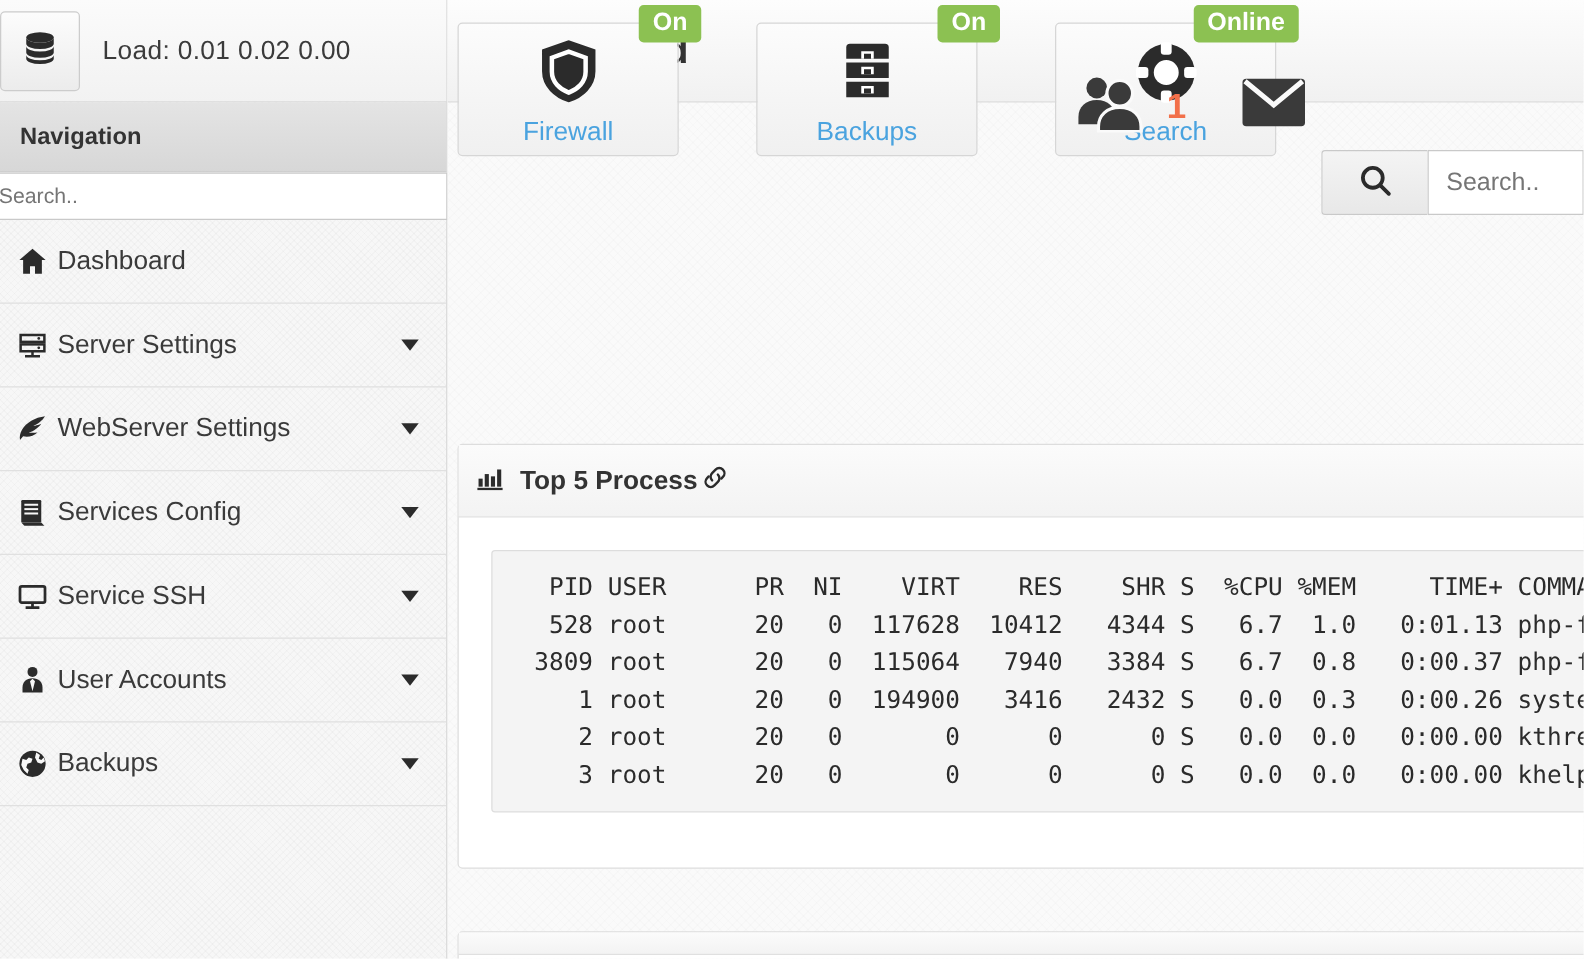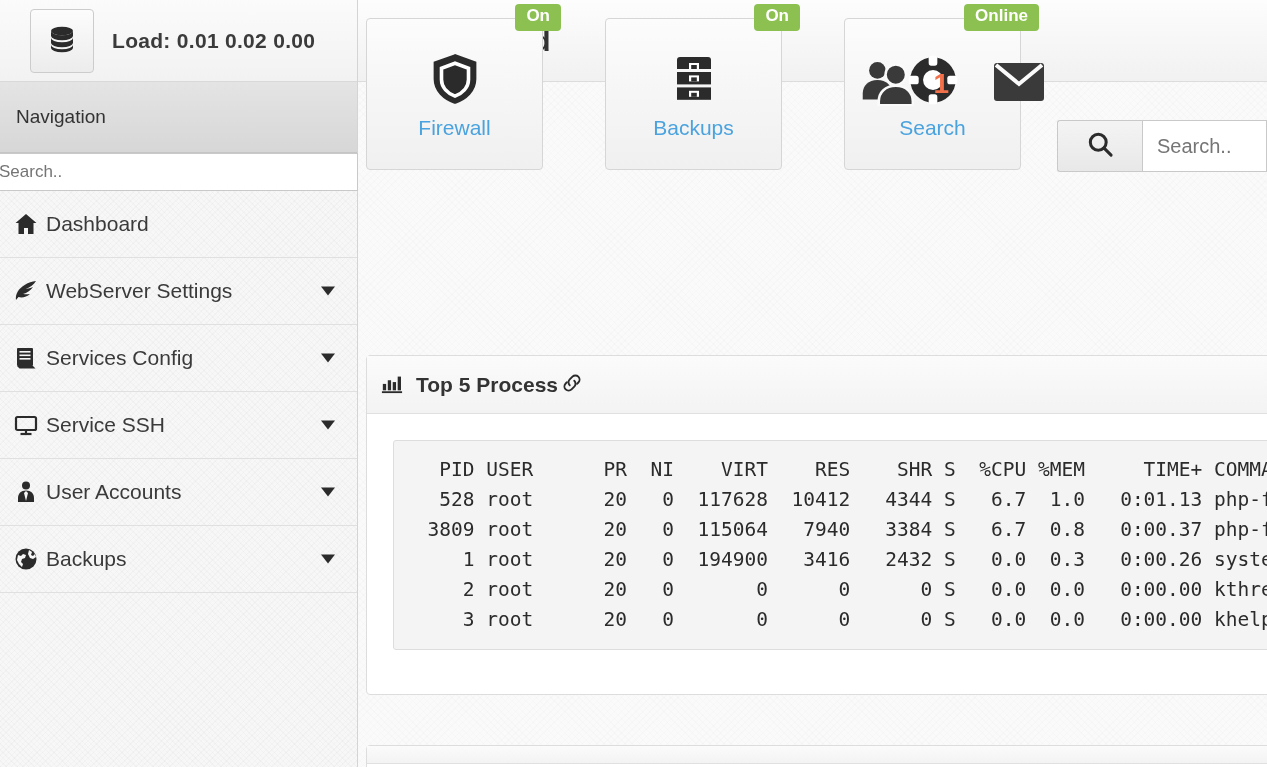--- a/index.html
+++ b/index.html
@@ -20,42 +20,40 @@
     position: relative;
     background-image:
       repeating-linear-gradient(45deg, rgba(0,0,0,0.018) 0 1px, transparent 1px 4px),
       repeating-linear-gradient(-45deg, rgba(0,0,0,0.018) 0 1px, transparent 1px 4px);
   }
   .sb-top {
     height: 82px;
     background: linear-gradient(to bottom, #fbfbfb 0%, #f2f2f2 100%);
     border-bottom: 1px solid #d9d9d9;
     display: flex; align-items: center;
-    padding-left: 30px;
-    font-weight: bold;
   }
   .db-btn {
     width: 64px; height: 64px;
     background: linear-gradient(to bottom,#fcfcfc,#ececec);
     border: 1px solid #ccc; border-radius: 4px;
     display: flex; align-items: center; justify-content: center;
     flex-shrink: 0;
   }
   .load-text {
     margin-left: 18px;
     font-size: 21px; color: #3b3b3b;
     letter-spacing: 0.3px; white-space: nowrap;
   }
   .nav-header {
-    height: 71px;
+    height: 56px;
     background: linear-gradient(to bottom,#e4e4e4 0%, #d7d7d7 100%);
     border-bottom: 1px solid #c5c5c5;
     display: flex; align-items: center;
     padding-left: 16px;
-    font-size: 19px; font-weight: normal; color: #333;
+    font-size: 19px; font-weight: bold; color: #333;
   }
   .nav-search-wrap { height: 38px; position: relative; }
   .nav-search {
     position: absolute; left: -10px; top: 0;
     width: 368px; height: 38px;
     border: 1px solid #c9c9c9;
     background: #fff;
     font-size: 17px; color: #999;
     padding-left: 8px;
     font-family: "Liberation Sans", sans-serif;
@@ -125,36 +123,36 @@
     font-size: 20px; color: #9a9a9a;
     padding-left: 14px;
     font-family: "Liberation Sans", sans-serif;
     outline: none;
   }
 
   
   .cards { position: absolute; left: 8px; top: 18px; display: flex; }
   .card-wrap { position: relative; margin-right: 62px; }
   .card {
-    width: 177px; height: 152px;
+    width: 177px; height: 107px;
     background: linear-gradient(to bottom,#fcfcfc 0%, #f0f0f0 100%);
     border: 1px solid #d6d6d6; border-radius: 4px;
     display: flex; flex-direction: column;
     align-items: center; justify-content: center;
     cursor: pointer;
   }
   .card .c-ico { height: 58px; display: flex; align-items: flex-end; }
   .card .c-lbl {
     margin-top: 10px;
     font-size: 21px; color: #4aa3df;
   }
   .badge {
     position: absolute; top: -14px; right: -18px;
     background: #8cc152; color: #fff;
-    font-size: 17px; font-weight: bold;
+    font-size: 20px; font-weight: bold;
     padding: 3px 11px 5px; border-radius: 4px;
     line-height: 1.1;
     z-index: 5;
   }
 
   .counters {
     position: absolute; right: -20px; top: 40px;
     display: flex; align-items: center;
   }
   .counter { display: flex; align-items: center; margin-right: 44px; }
@@ -239,20 +237,34 @@
       <div class="nav-item">
         <span class="ico">
           <svg width="24" height="24" viewBox="0 0 24 24" fill="#2b2b2b">
             <path d="M12 2 L1.5 11 h3 V22 h5.5 v-6 h4 v6 H19.5 V11 h3 z"></path>
           </svg>
         </span>
         <span class="lbl">Dashboard</span>
       </div>
 
 
+      <div class="nav-item">
+        <span class="ico">
+          <svg width="24" height="24" viewBox="0 0 24 24" fill="none" stroke="#2b2b2b" stroke-width="2">
+            <rect x="2.5" y="4" width="19" height="5.5"></rect>
+            <rect x="2.5" y="11.5" width="19" height="5.5"></rect>
+            <line x1="12" y1="17" x2="12" y2="20.5"></line>
+            <line x1="6" y1="21" x2="18" y2="21"></line>
+            <circle cx="17" cy="6.7" r="1.1" fill="#2b2b2b" stroke="none"></circle>
+            <circle cx="17" cy="14.2" r="1.1" fill="#2b2b2b" stroke="none"></circle>
+          </svg>
+        </span>
+        <span class="lbl">Server Settings</span>
+        <span class="caret"></span>
+      </div>
 
       <div class="nav-item">
         <span class="ico">
           <svg width="24" height="24" viewBox="0 0 24 24" fill="#2b2b2b">
             <path d="M22 2 C14 3 7 7 3.5 13 C2 15.5 1.5 18.5 2 21 L4.5 18 C8 19 13 18 16 15 C11.5 15.5 9 15 9 15 C13 14 17 11 19 8 C15.5 9.5 12 10 12 10 C16 8.5 20 5.5 22 2 z"></path>
           </svg>
         </span>
         <span class="lbl">WebServer Settings</span>
         <span class="caret"></span>
       </div>

